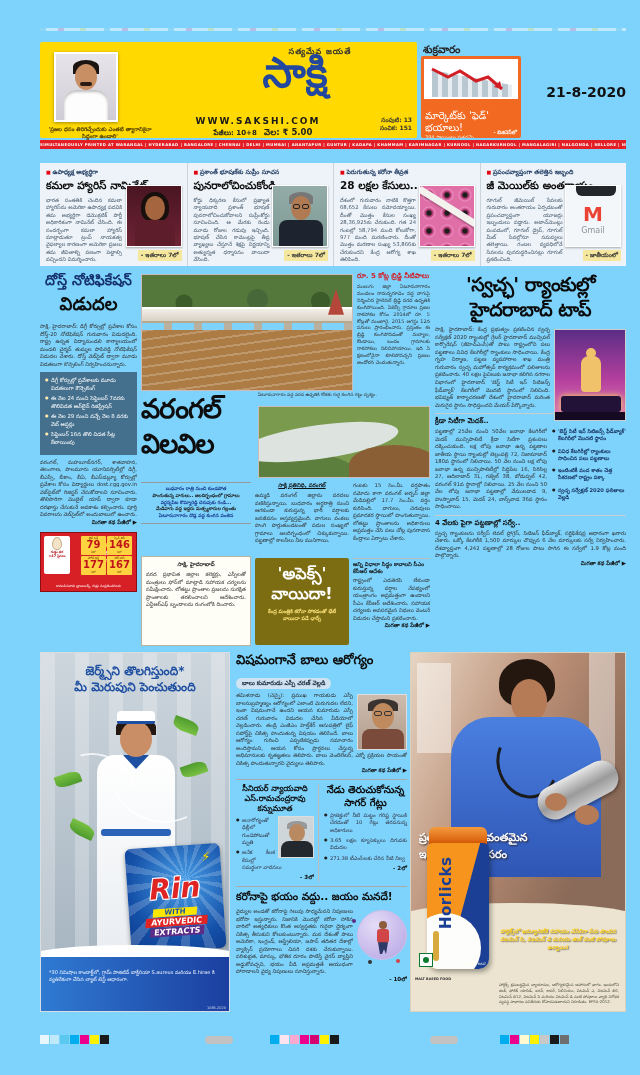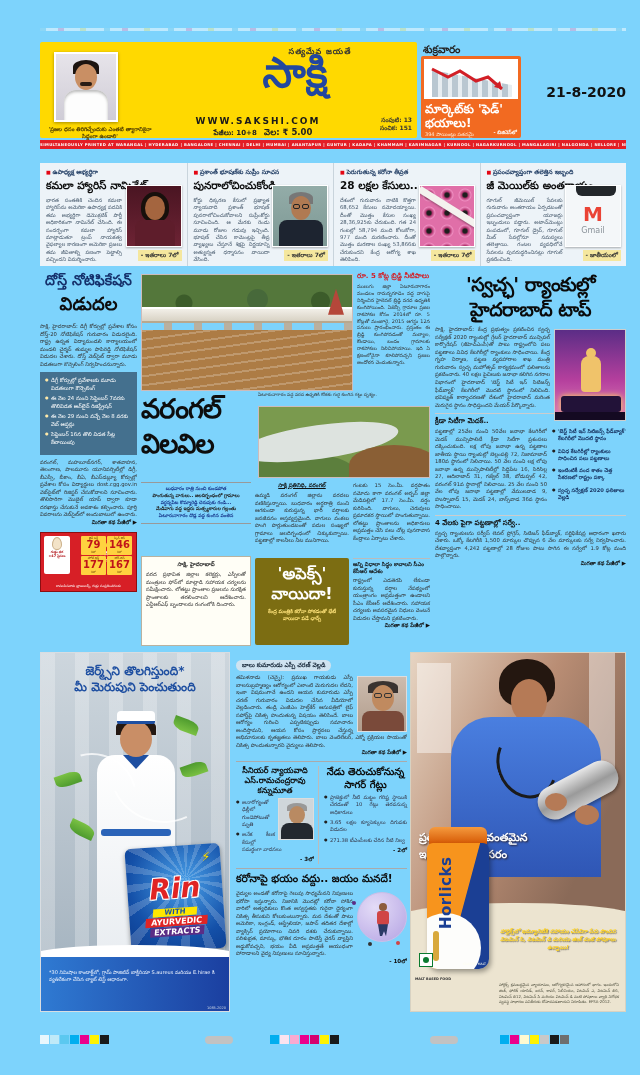--- a/index.html
+++ b/index.html
@@ -29,21 +29,21 @@
   #iss { right:5px; bottom:5px; font-size:6px; font-weight:bold; color:#333; }
 
   #day-label { left:423px; top:43px; font-size:10.5px; font-weight:bold; color:#222; }
   #date-label { left:500px; top:40px; width:126px; text-align:right; font-size:14px; font-weight:bold; color:#111;margin-top:44px; }
 
   .promo { overflow:hidden; border-radius:2px; }
   #promo-market { left:421px; top:56px; width:100px; height:82px; background:#f26a21; }
   #promo-modi { left:525px; top:56px; width:101px; height:82px; background:#d6117e; }
   .promo-img { position:absolute; left:3px; top:3px; right:3px; height:40px; background:#fff; overflow:hidden; }
   .promo-text { position:absolute; left:0; top:44px; right:0; bottom:0; padding:2px 4px; }
-  .promo-title { font-size:12px; font-weight:bold; color:#fff; line-height:1.2; }
+  .promo-title { font-size:10px; font-weight:normal; color:#fff; line-height:1.2;margin-top:8px; }
   .promo-line { font-size:5px; color:#ffe8d2; line-height:1.35; }
   #promo-modi .promo-line { color:#ffd9ec; }
   .promo-tag { position:absolute; right:4px; bottom:2px; font-size:5px; font-weight:bold; color:#fff; }
   
   .bars { position:absolute; left:8px; bottom:2px; width:80px; height:30px;
     background:repeating-linear-gradient(90deg,#b9c7d1 0 6px,#e7edf1 6px 10px); clip-path:polygon(0 10%,100% 60%,100% 100%,0 100%); }
   .crash { position:absolute; left:6px; top:4px; width:84px; height:32px; }
   
   .flag-circle { position:absolute; left:6px; top:4px; width:32px; height:32px; border-radius:50%;
     background:linear-gradient(#ff9933 0 33%,#ffffff 33% 66%,#138808 66%); border:1px solid #ddd; }
@@ -509,20 +509,21 @@
     </div>
     <div id="rin-curve"></div>
     <div id="rin-band">
       <div id="rin-disc">*30 నిమిషాల కాంటాక్ట్‌లో, గ్రామ్ పాజిటివ్ బాక్టీరియా S.aureus మరియు E.hirae కి వ్యతిరేకంగా చేసిన ల్యాబ్ టెస్ట్ ఆధారంగా.</div>
       <div id="rin-code">1085-2020</div>
     </div>
   </div>
 
   <div id="mid-bottom" class="abs">
     <div>
+      <div id="balu-h">విషమంగానే బాలు ఆరోగ్యం</div>
       <div id="balu-chip">బాలు కుమారుడు ఎస్పీ చరణ్ వెల్లడి</div>
       <div style="overflow:hidden;">
         <div id="balu-photo">
           <div class="hair" style="left:10px;top:4px;width:30px;height:12px;background:#3a3330;border-radius:50% 50% 0 0;"></div>
           <div class="face" style="left:14px;top:8px;width:22px;height:26px;background:#c08a5f;"></div>
           <div style="position:absolute;left:16px;top:16px;width:8px;height:5px;border:1px solid #333;border-radius:2px;"></div>
           <div style="position:absolute;left:26px;top:16px;width:8px;height:5px;border:1px solid #333;border-radius:2px;"></div>
           <div class="torso" style="left:4px;top:34px;width:42px;height:22px;background:#7a4a3a;"></div>
         </div>
         <div class="body-txt">తమిళనాడు (చెన్నై): ప్రముఖ గాయకుడు ఎస్పీ బాలసుబ్రహ్మణ్యం ఆరోగ్యంలో ఎలాంటి మెరుగుదల లేదని, ఇంకా విషమంగానే ఉందని ఆయన కుమారుడు ఎస్పీ చరణ్ గురువారం విడుదల చేసిన వీడియోలో వెల్లడించారు. తండ్రి ఎంజీఎం హెల్త్‌కేర్ ఆసుపత్రిలో లైఫ్ సపోర్ట్‌పై చికిత్స పొందుతున్న విషయం తెలిసిందే. బాలు ఆరోగ్యం గురించి ఎప్పటికప్పుడు సమాచారం అందిస్తామని, ఆయన కోసం ప్రార్థనలు చేస్తున్న అభిమానులకు కృతజ్ఞతలు తెలిపారు. బాలు వెంటిలేటర్, ఎక్మో ప్రక్రియల సాయంతో చికిత్స పొందుతున్నారని వైద్యులు తెలిపారు.</div>

